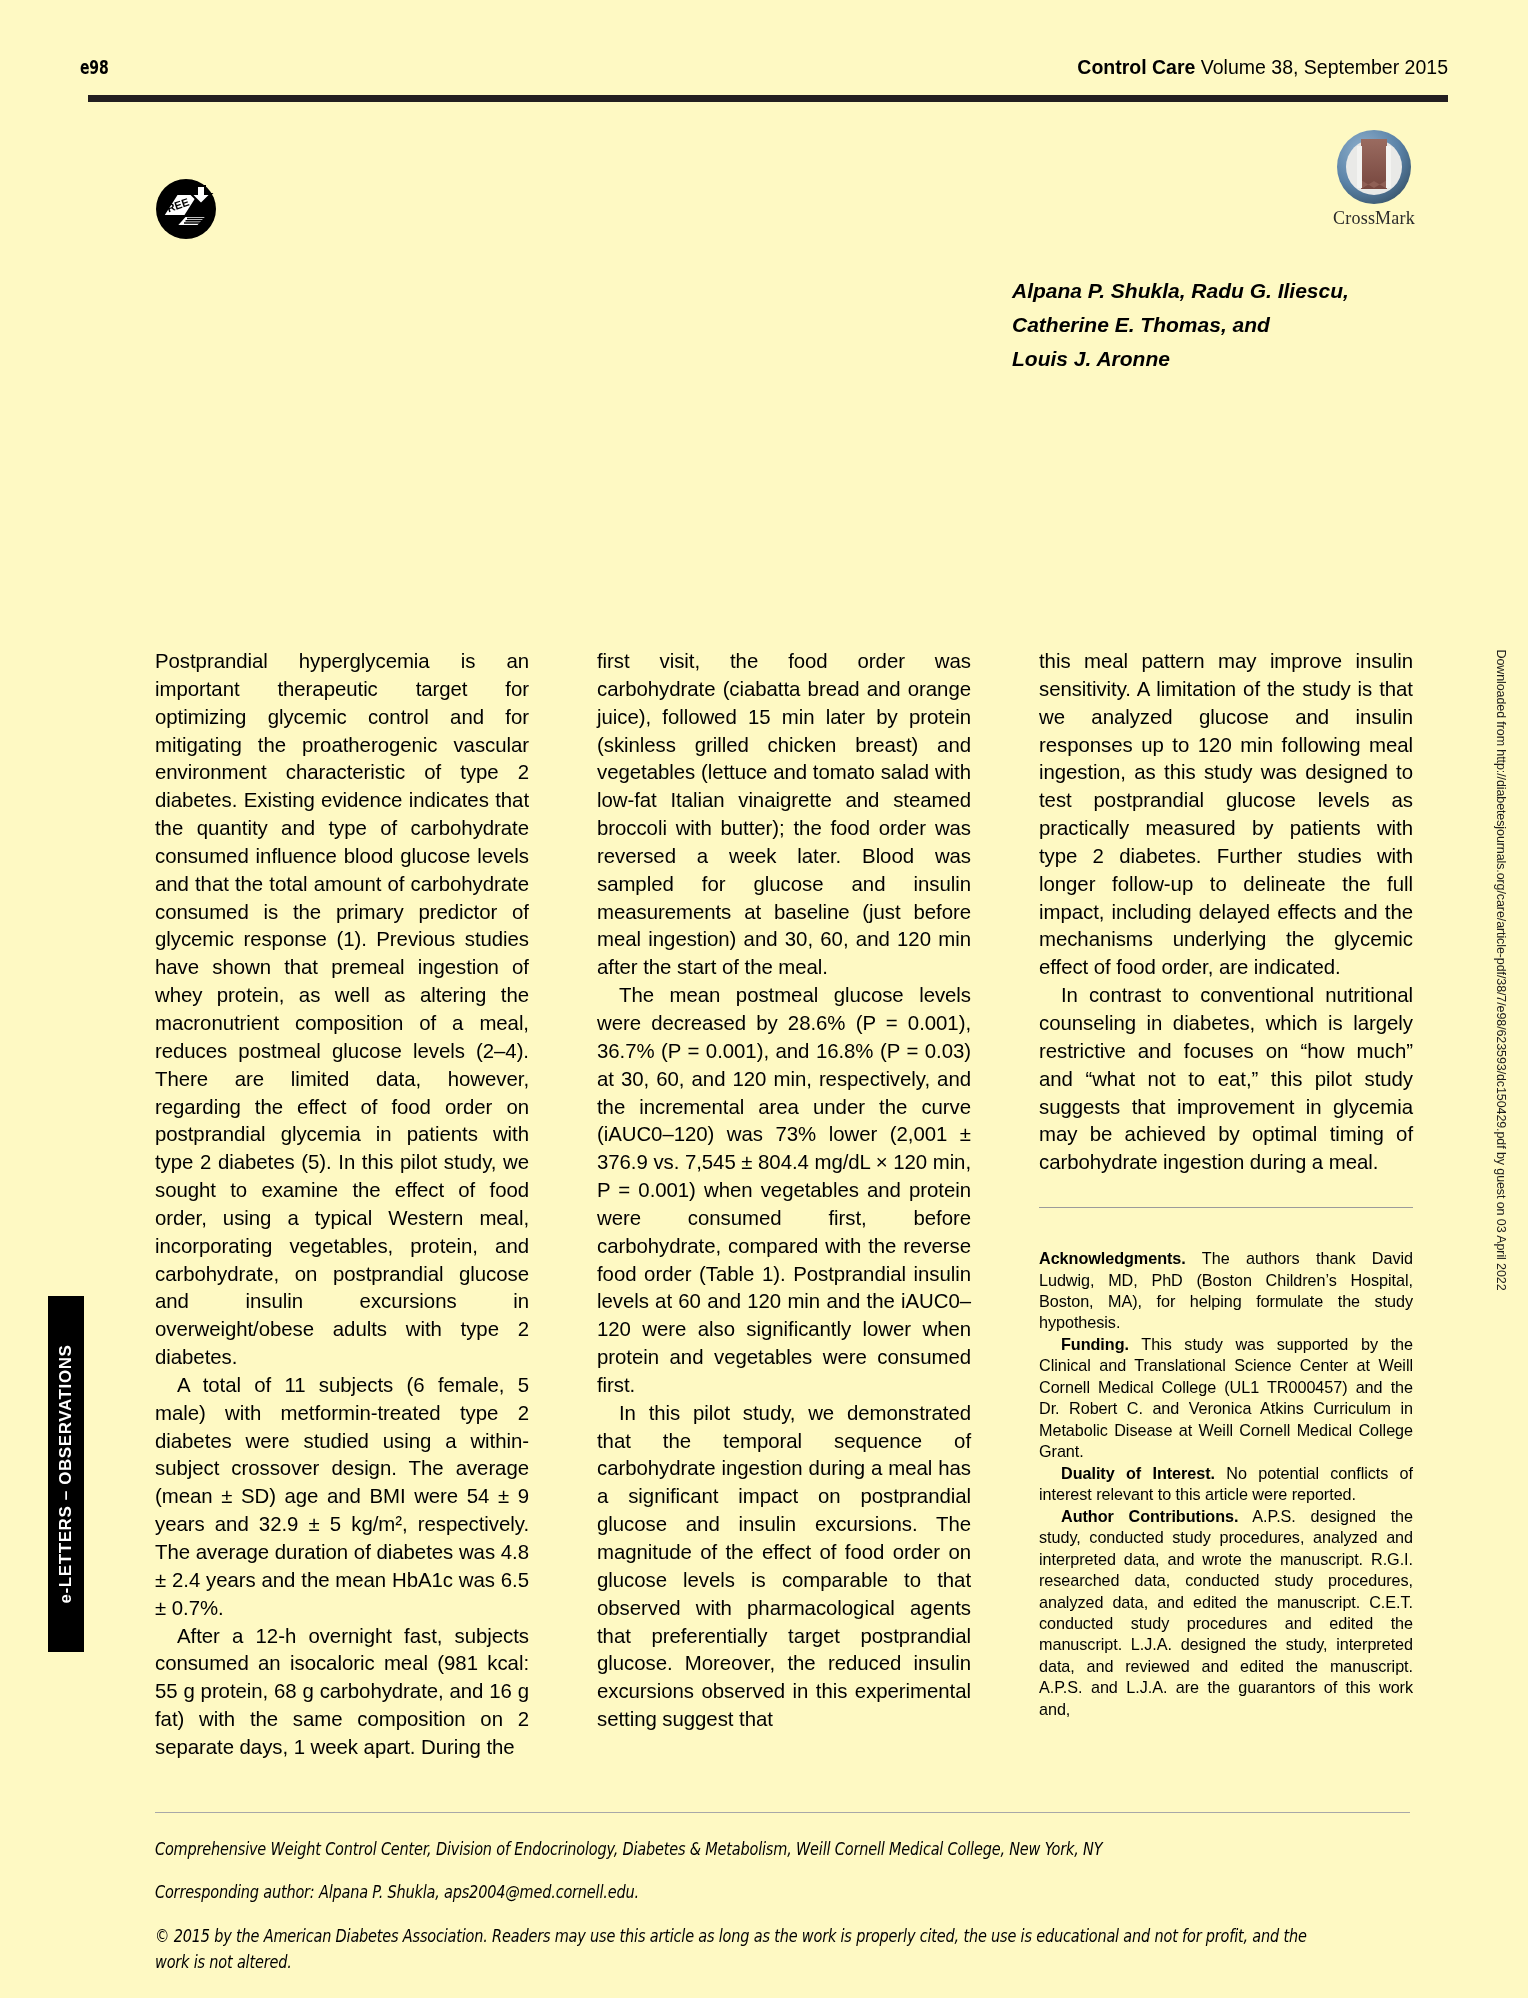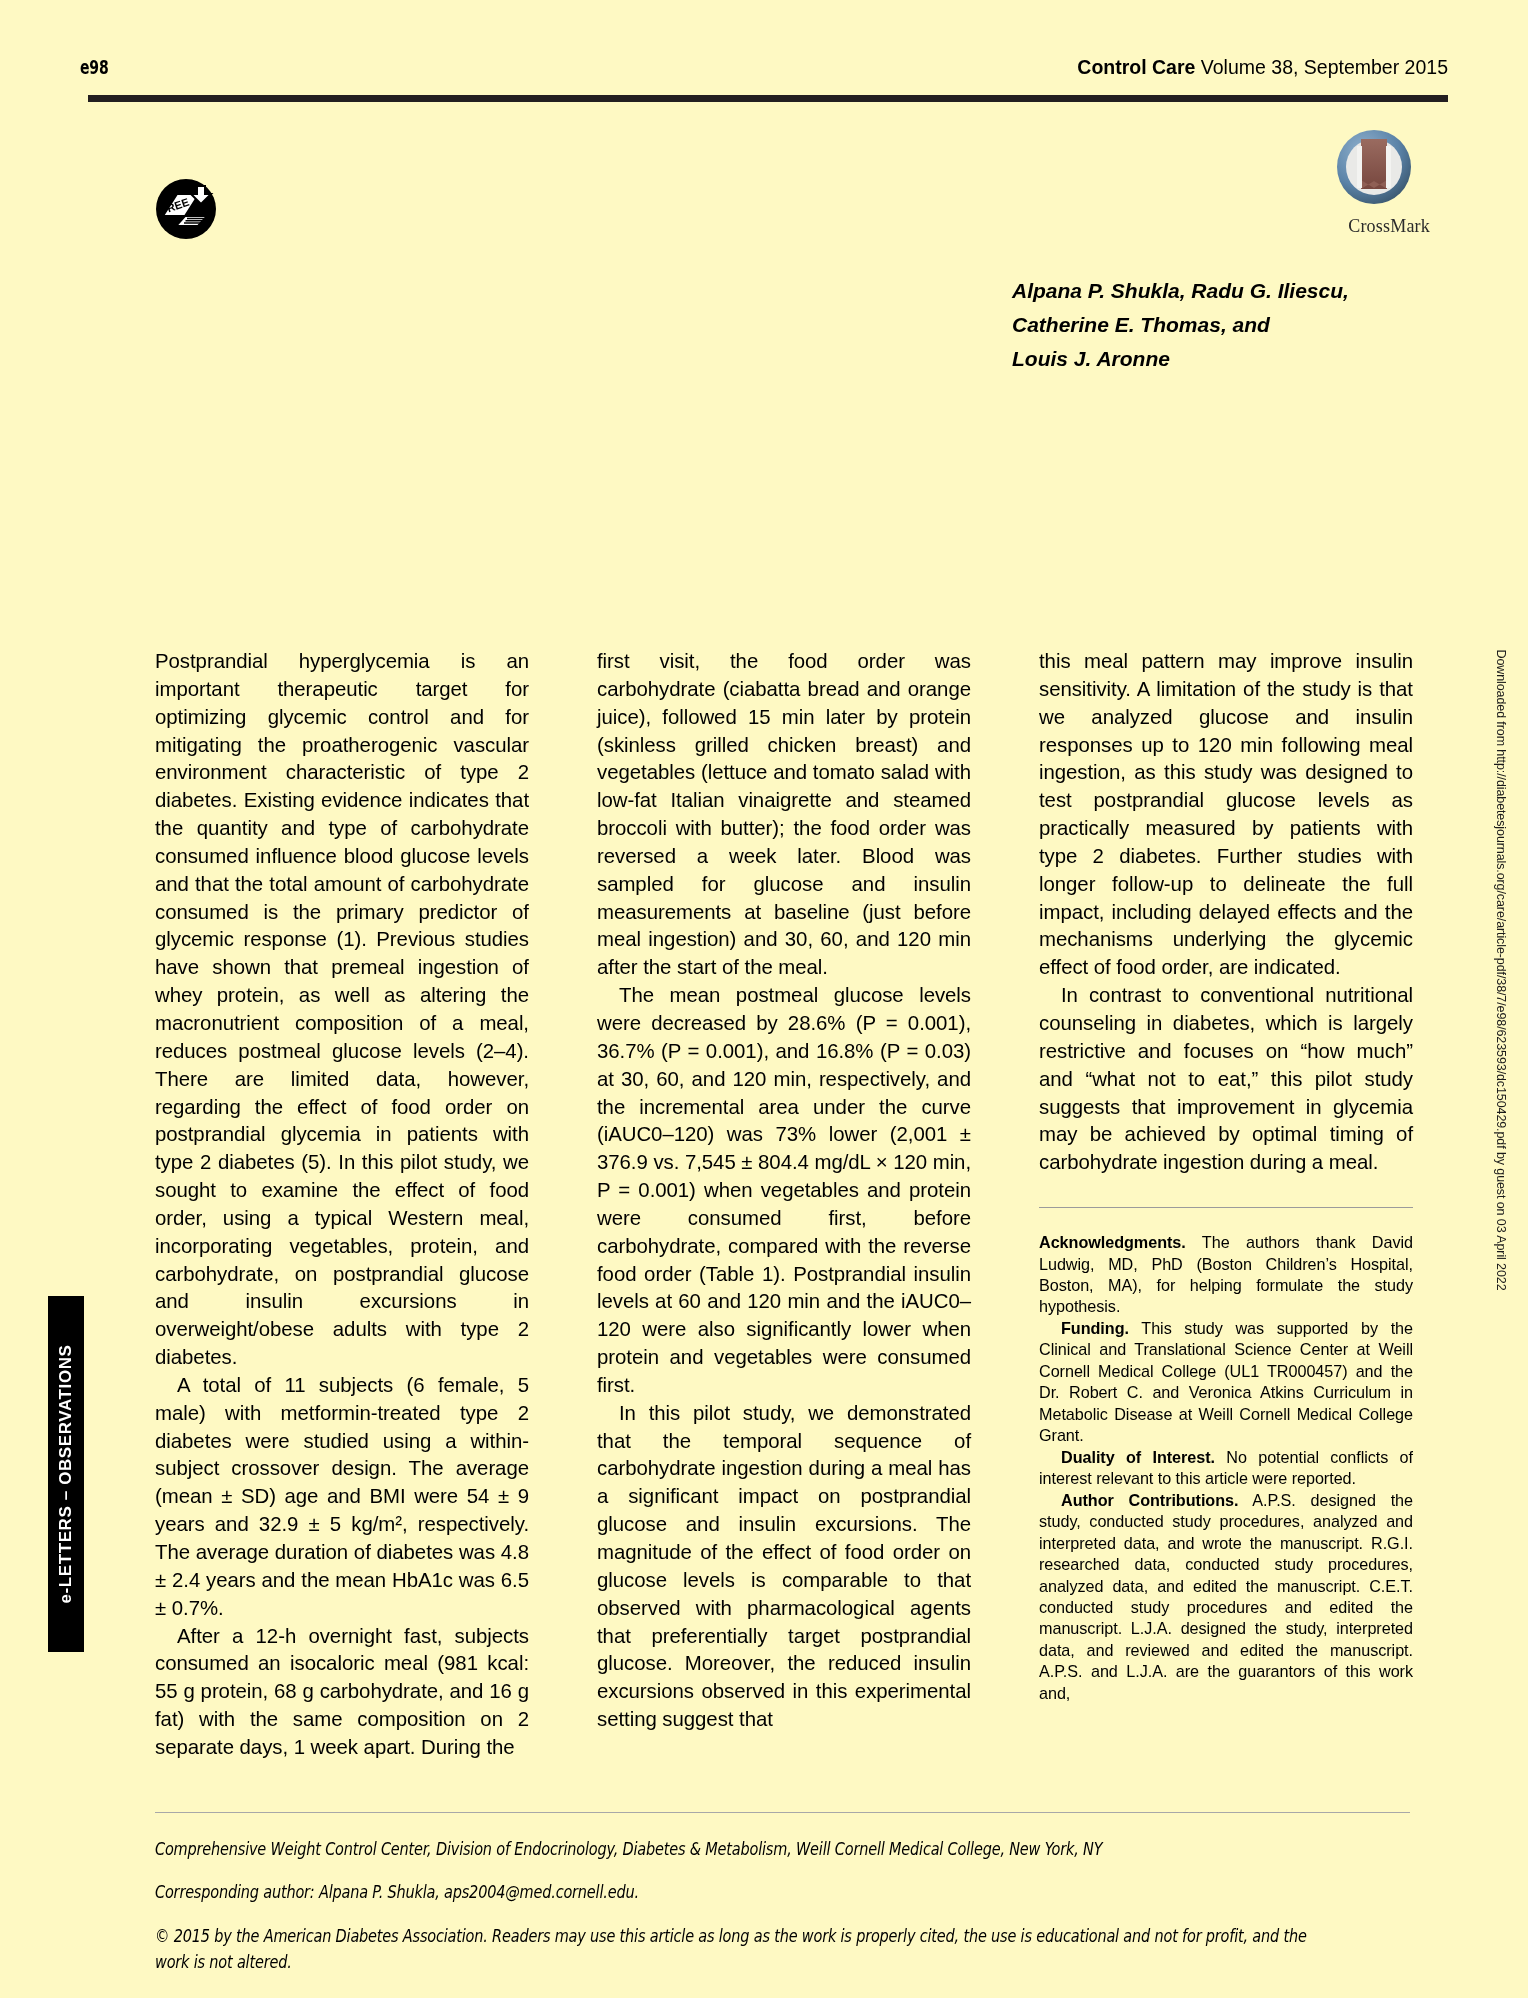--- a/index.html
+++ b/index.html
@@ -78,26 +78,25 @@
     top: 128px;
     width: 112px;
     text-align: center;
   }
   .crossmark .cm-logo {
     width: 78px;
     height: 78px;
     margin: 0 auto;
   }
   .crossmark .cm-label {
-    margin-top: 10px;
+    margin-top: 2px;
     font-family: "Liberation Serif", serif;
     font-size: 18px;
     color: #2b2b2b;
     letter-spacing: 0.2px;
-    text-align: right;
   }
 
   
   .title-block {
     position: absolute;
     left: 155px;
     top: 272px;
     width: 800px;
   }
   .article-title {
@@ -194,21 +193,21 @@
     text-indent: 22px;
   }
   .col p.no-indent {
     text-indent: 0;
   }
 
   
   .backmatter {
     margin-top: 30px;
     border-top: 1px solid #9b9b9b;
-    padding-top: 24px;
+    padding-top: 40px;
   }
   .backmatter p {
     margin: 0;
     font-size: 16.2px;
     line-height: 1.325;
     text-align: justify;
     text-indent: 0;
   }
   .backmatter b {
     font-weight: bold;

